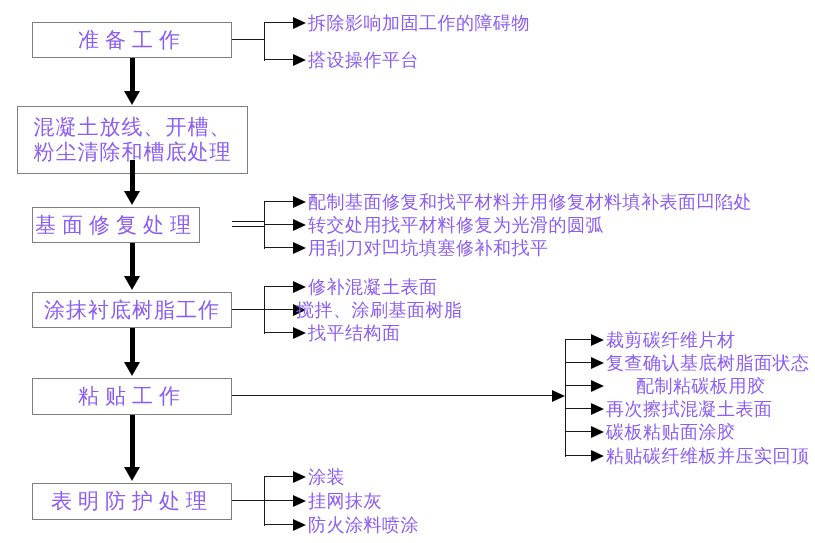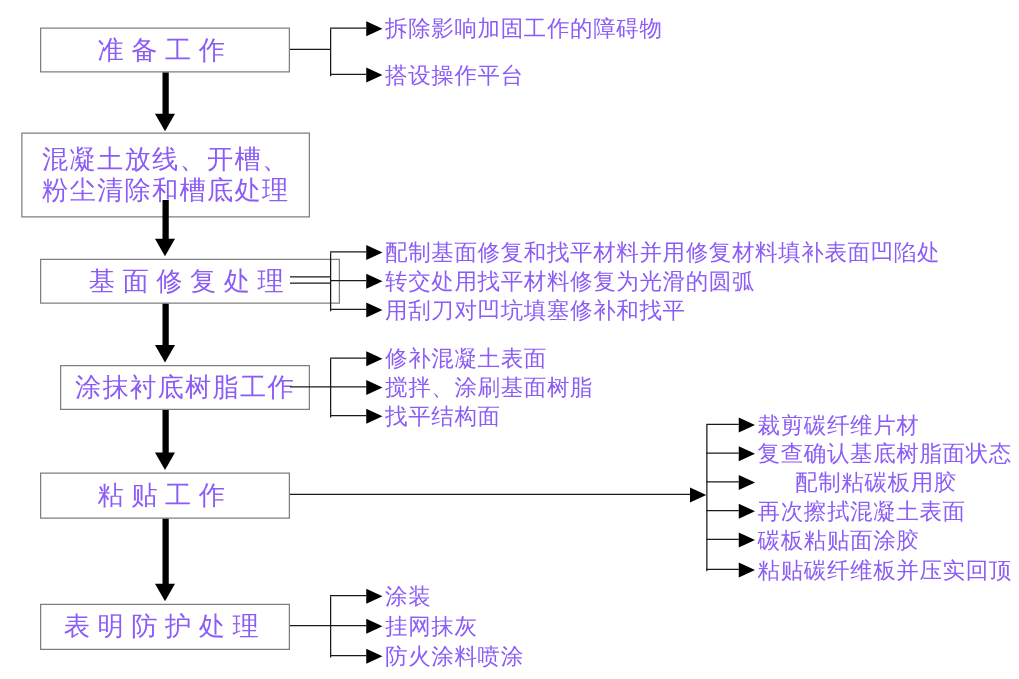--- a/index.html
+++ b/index.html
@@ -30,25 +30,25 @@
 
   <div class="box" style="left:32px;top:22px;width:200px;height:36px;">
     <span>准备工作</span>
   </div>
 
   <div class="box tight" style="left:17px;top:106px;width:231px;height:68px;">
     <span>混凝土放线、开槽、</span>
     <span>粉尘清除和槽底处理</span>
   </div>
 
-  <div class="box" style="left:32px;top:207px;width:240px;height:36px;">
+  <div class="box" style="left:32px;top:207px;width:168px;height:36px;">
     <span>基面修复处理</span>
   </div>
 
-  <div class="box tight" style="left:32px;top:292px;width:200px;height:36px;margin-left:16px;">
+  <div class="box tight" style="left:32px;top:292px;width:200px;height:36px;">
     <span>涂抹衬底树脂工作</span>
   </div>
 
   <div class="box" style="left:32px;top:378px;width:200px;height:37px;">
     <span>粘贴工作</span>
   </div>
 
   <div class="box" style="left:32px;top:483px;width:200px;height:37px;">
     <span>表明防护处理</span>
   </div>
@@ -107,21 +107,21 @@
   <div>
     <div class="hline" style="left:232px;top:309px;width:32px;"></div>
     <div class="vline" style="left:264px;top:287px;height:47px;"></div>
 
     <div class="hline" style="left:264px;top:286px;width:29px;"></div>
     <div class="ah-right" style="left:293px;top:281px;"></div>
     <div class="btext" style="left:308px;top:276px;text-align:center;">修补混凝土表面</div>
 
     <div class="hline" style="left:264px;top:309px;width:29px;"></div>
     <div class="ah-right" style="left:293px;top:304px;"></div>
-    <div class="btext" style="left:308px;top:299px;">搅拌、涂刷基面树脂</div>
+    <div class="btext" style="left:296px;top:299px;">搅拌、涂刷基面树脂</div>
 
     <div class="hline" style="left:264px;top:332px;width:29px;"></div>
     <div class="ah-right" style="left:293px;top:327px;"></div>
     <div class="btext" style="left:308px;top:322px;">找平结构面</div>
   </div>
 
   <div>
     <div class="hline" style="left:232px;top:395px;width:321px;"></div>
     <div class="ah-right" style="left:552px;top:390px;"></div>
     <div class="vline" style="left:565px;top:340px;height:117px;"></div>

